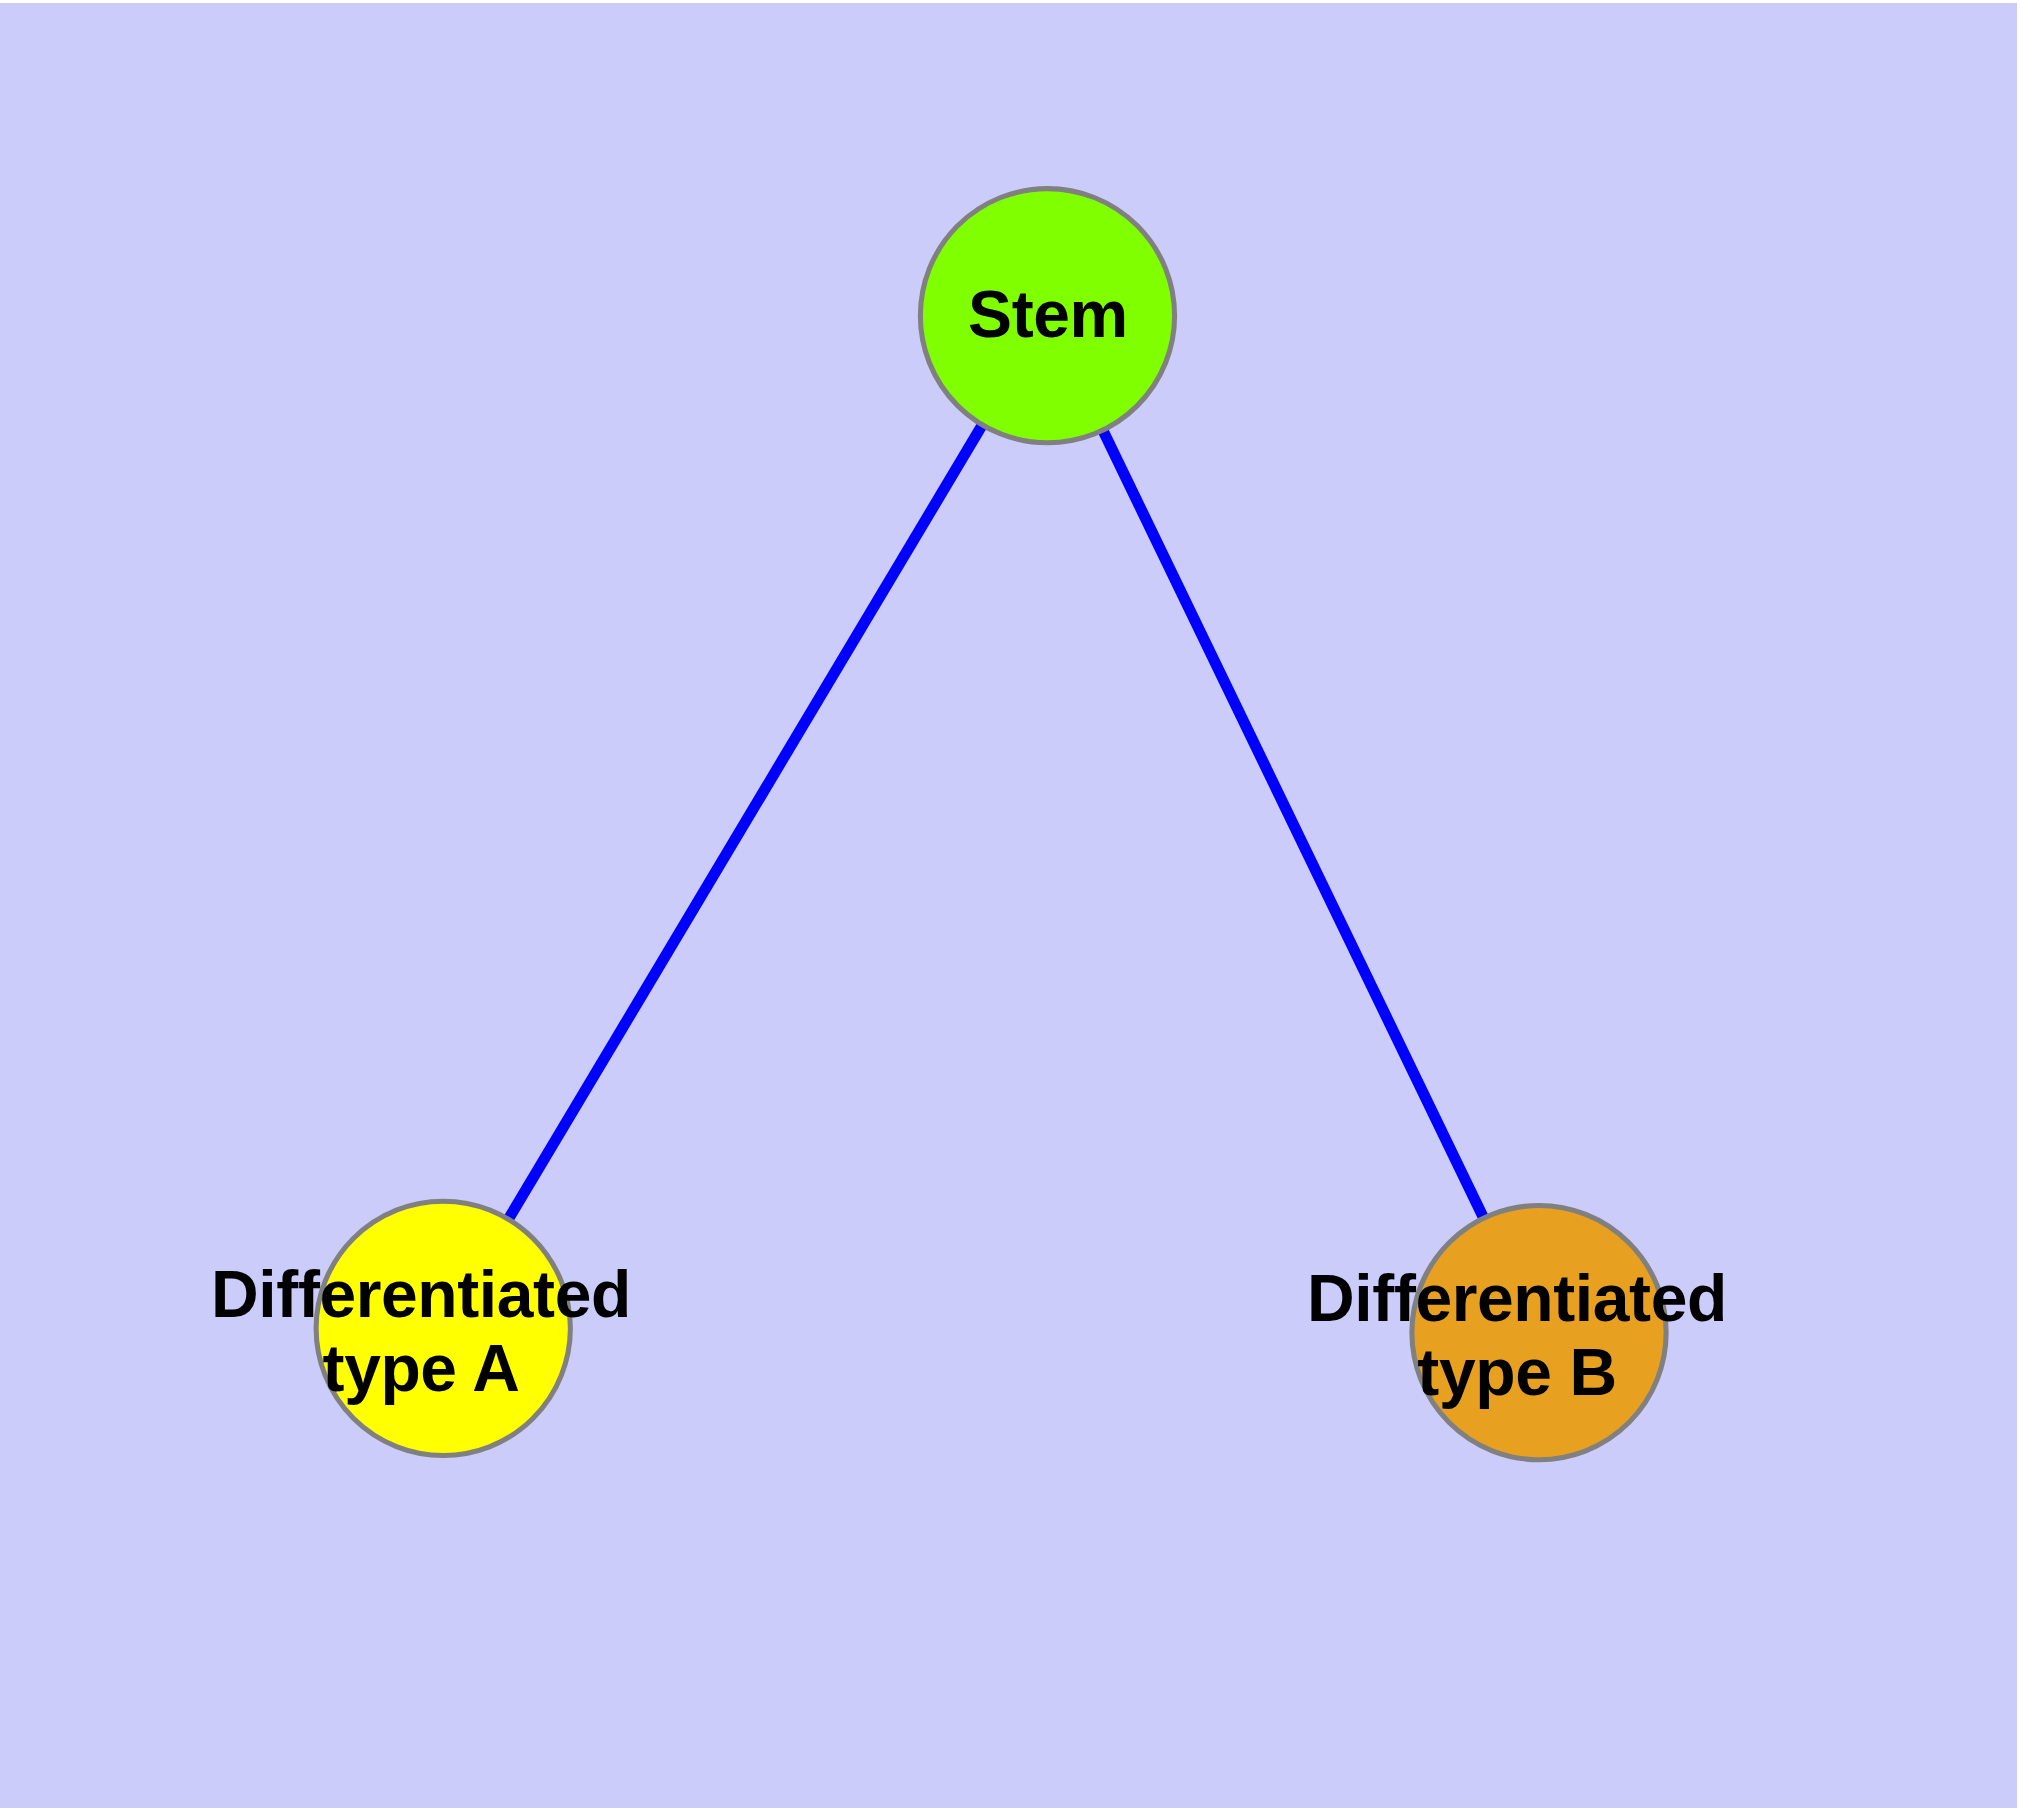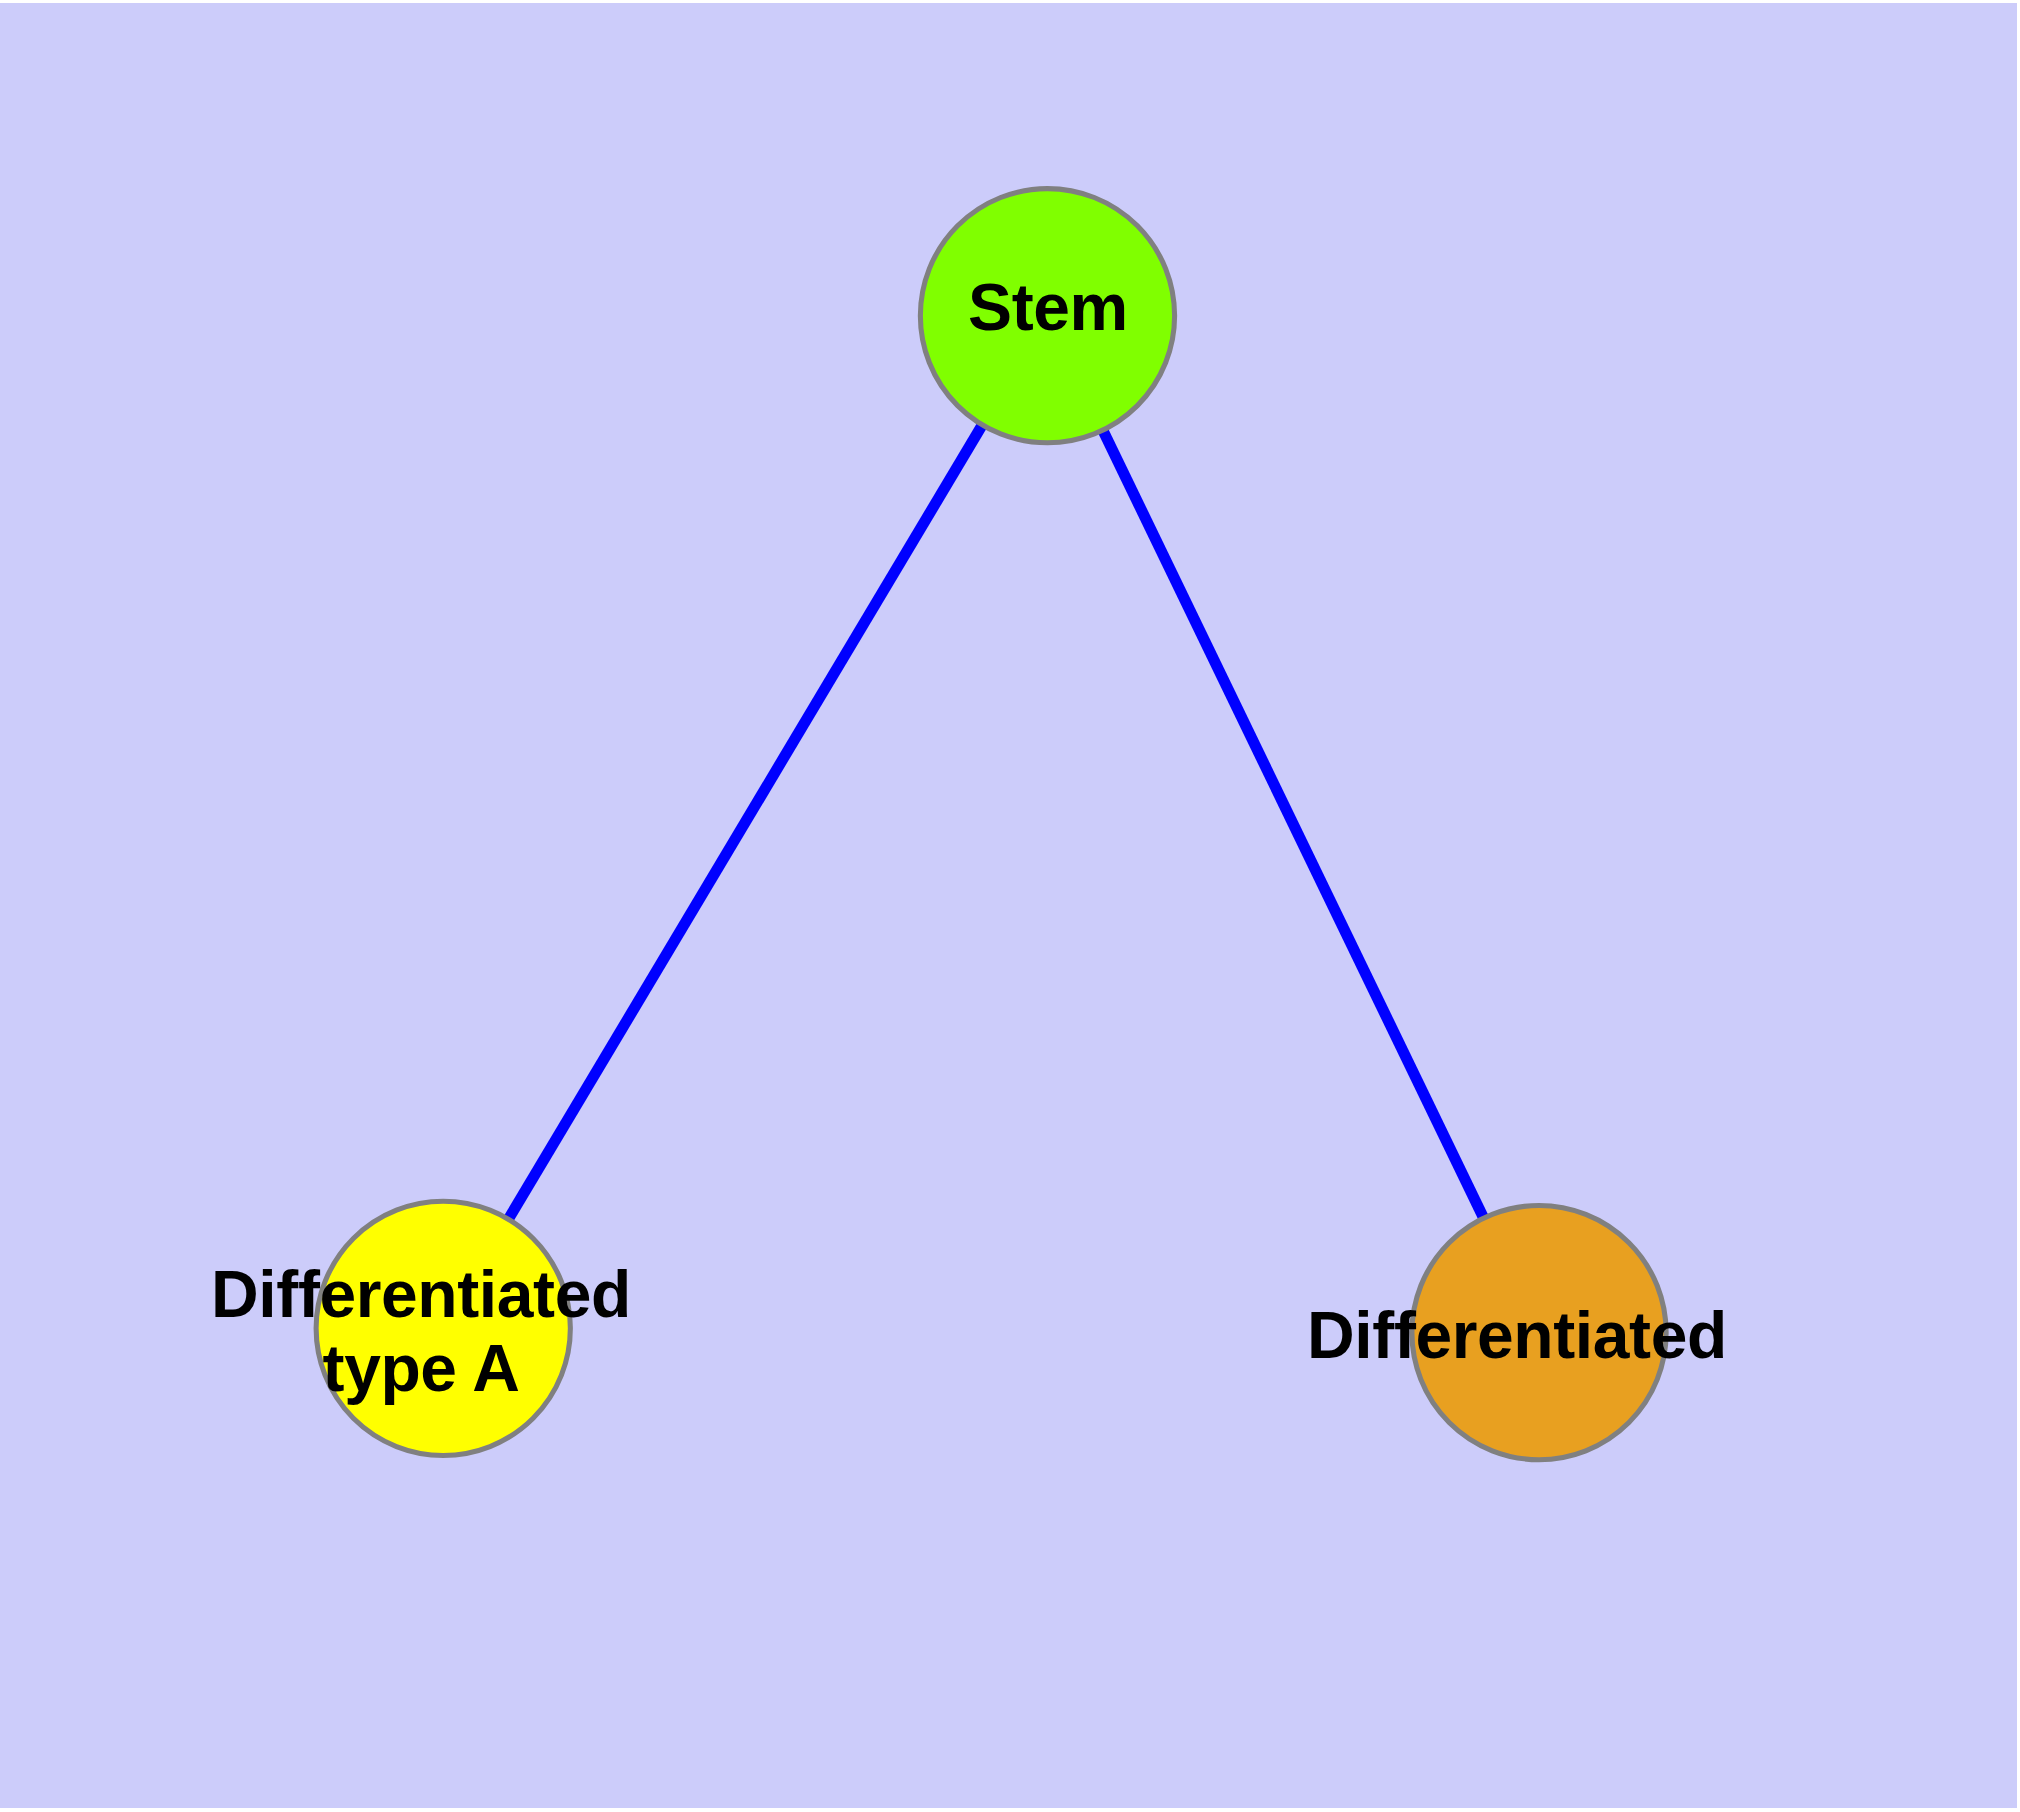--- a/index.html
+++ b/index.html
@@ -47,21 +47,21 @@
     font-weight: bold;
     font-size: 66px;
     line-height: 1.12;
     text-align: center;
     white-space: pre;
     letter-spacing: -0.4px;
     pointer-events: none;
   }
   #label-stem {
     left: 1048px;
-    top: 305px;
+    top: 312px;
     transform: translate(-50%, -50%);
   }
   #label-diffA {
     left: 421px;
     top: 1329px;
     transform: translate(-50%, -50%);
   }
   #label-diffB {
     left: 1517px;
     top: 1333px;
@@ -85,17 +85,17 @@
         <circle class="node-circle" cx="1236" cy="369" r="150" fill="#80ff00" stroke="#808080" stroke-width="6"></circle>
         <circle class="node-circle" cx="523" cy="1564" r="150" fill="#ffff00" stroke="#808080" stroke-width="6"></circle>
         <circle class="node-circle" cx="1816" cy="1569" r="150" fill="#e8a020" stroke="#808080" stroke-width="6"></circle>
       </g>
     </svg>
 
     <div class="node-label" id="label-stem">Stem</div>
 
     <div class="node-label" id="label-diffA"><span>Differentiated</span><br><span>type A</span></div>
 
-    <div class="node-label" id="label-diffB"><span>Differentiated</span><br></div>
+    <div class="node-label" id="label-diffB"><span>Differentiated</span><br><span>type B</span></div>
 
   </div>
 </div>
 
 
 </body></html>

